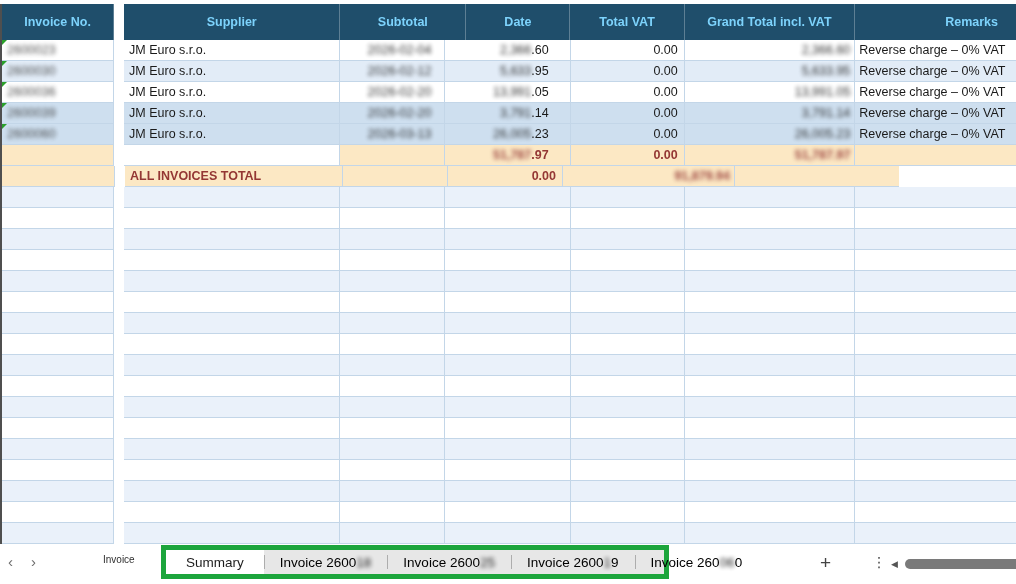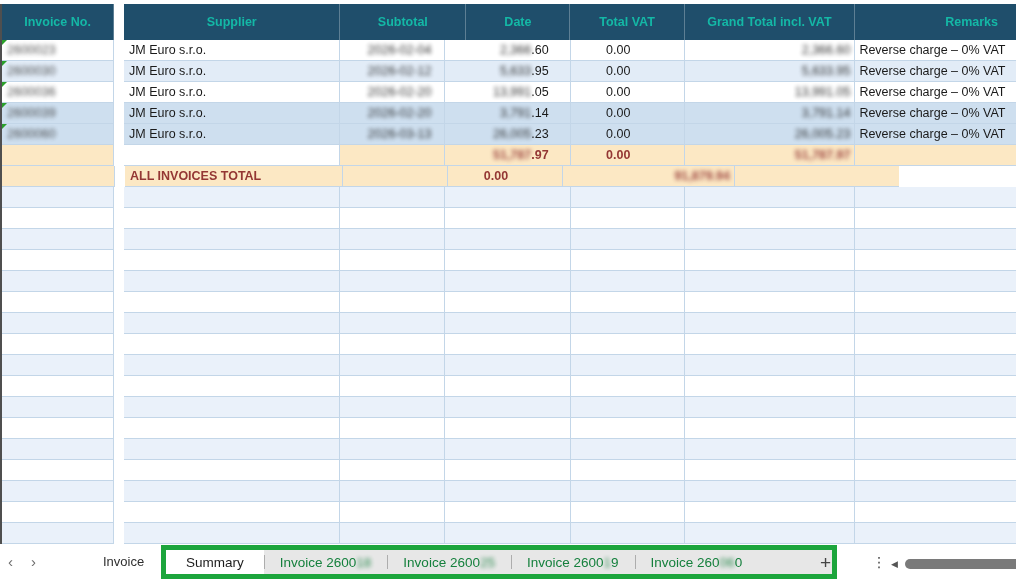--- a/index.html
+++ b/index.html
@@ -17,50 +17,50 @@
   .row{display:flex;}
   .cell{
     box-sizing:border-box;height:21px;line-height:20px;font-size:12.5px;color:#1a1a1a;
     border-right:1px solid var(--grid-line);border-bottom:1px solid var(--grid-line);
     overflow:hidden;white-space:nowrap;position:relative;background:transparent;
   }
   .c-inv{width:113px;padding-left:5px;}
   .c-sup{width:218px;padding-left:5px;margin-left:10px;}
   .c-date{width:105px;text-align:right;padding-right:12px;}
   .c-sub{width:127px;text-align:right;padding-right:21px;}
-  .c-vat{width:115px;text-align:center;padding-right:18px;}
+  .c-vat{width:115px;text-align:right;padding-right:6px;}
   .c-grand{width:172px;text-align:right;padding-right:4px;}
   .c-rem{width:164px;padding-left:4px;border-right:none;}
   .hdr .cell{
-    height:36px;line-height:36px;background:var(--header-bg);color:#14b8a6;font-weight:bold;
+    height:36px;line-height:36px;background:var(--header-bg);color:#7dd3fc;font-weight:bold;
     text-align:center;border-right:1px solid rgba(255,255,255,.28);border-bottom:none;padding:0;
   }
   .hdr .c-rem{text-align:right;padding-right:20px;border-right:none;}
   .band-light .cell{background:var(--band-light);}
   .band-med  .cell{background:var(--band-medium);}
   .band-empty .cell{background:var(--band-empty);}
   .total-row .cell{background:var(--total-bg);color:var(--total-text);font-weight:bold;}
   .total-row .white-cell{background:#fff;}
   .blur{filter:blur(2.3px);opacity:.9;}
   .inv-txt{color:#3c3c3c;}
   .tri{
     position:absolute;top:0;left:0;width:0;height:0;display:block;
     border-top:5px solid var(--indicator-green);border-right:5px solid transparent;
   }
   
   .tabbar{position:absolute;top:545px;left:0;width:1016px;height:39px;background:#fff;}
   .nav-chevron{position:absolute;top:8px;font-size:15px;color:#6d6d6d;cursor:default;}
   .chev-prev{left:8px;} .chev-next{left:31px;}
-  .partial-tab{position:absolute;left:103px;top:9px;font-size:13px;color:#2f2f2f;}
+  .partial-tab{position:absolute;left:103px;top:9px;font-size:10px;color:#2f2f2f;}
   .green-box{
-    position:absolute;left:161px;top:0;width:676px;height:34px;box-sizing:border-box;
+    position:absolute;left:161px;top:0;width:508px;height:34px;box-sizing:border-box;
     border:5px solid var(--annotation-green);background:#E7E7E7;display:flex;align-items:stretch;
   }
   .sheet-tab{
-    display:flex;align-items:center;padding:0 16px;font-size:13.5px;color:#15803d;position:relative;
+    display:flex;align-items:center;padding:0 16px;font-size:13.5px;color:#000000;position:relative;
     white-space:nowrap;
   }
   .sheet-tab.active{background:#fff;color:#1c1c1c;padding:0 20px;}
   .sheet-tab.inactive::before{
     content:"";position:absolute;left:0;top:5px;bottom:5px;width:1px;background:#ADADAD;
   }
   .add-btn{position:absolute;left:820px;top:7px;font-size:19px;color:#444;font-weight:400;}
   .kebab-btn{position:absolute;left:872px;top:9px;font-size:14px;color:#444;}
   .hscroll-arrow{position:absolute;left:891px;top:14px;font-size:9px;color:#555;}
   .hscroll-thumb{

